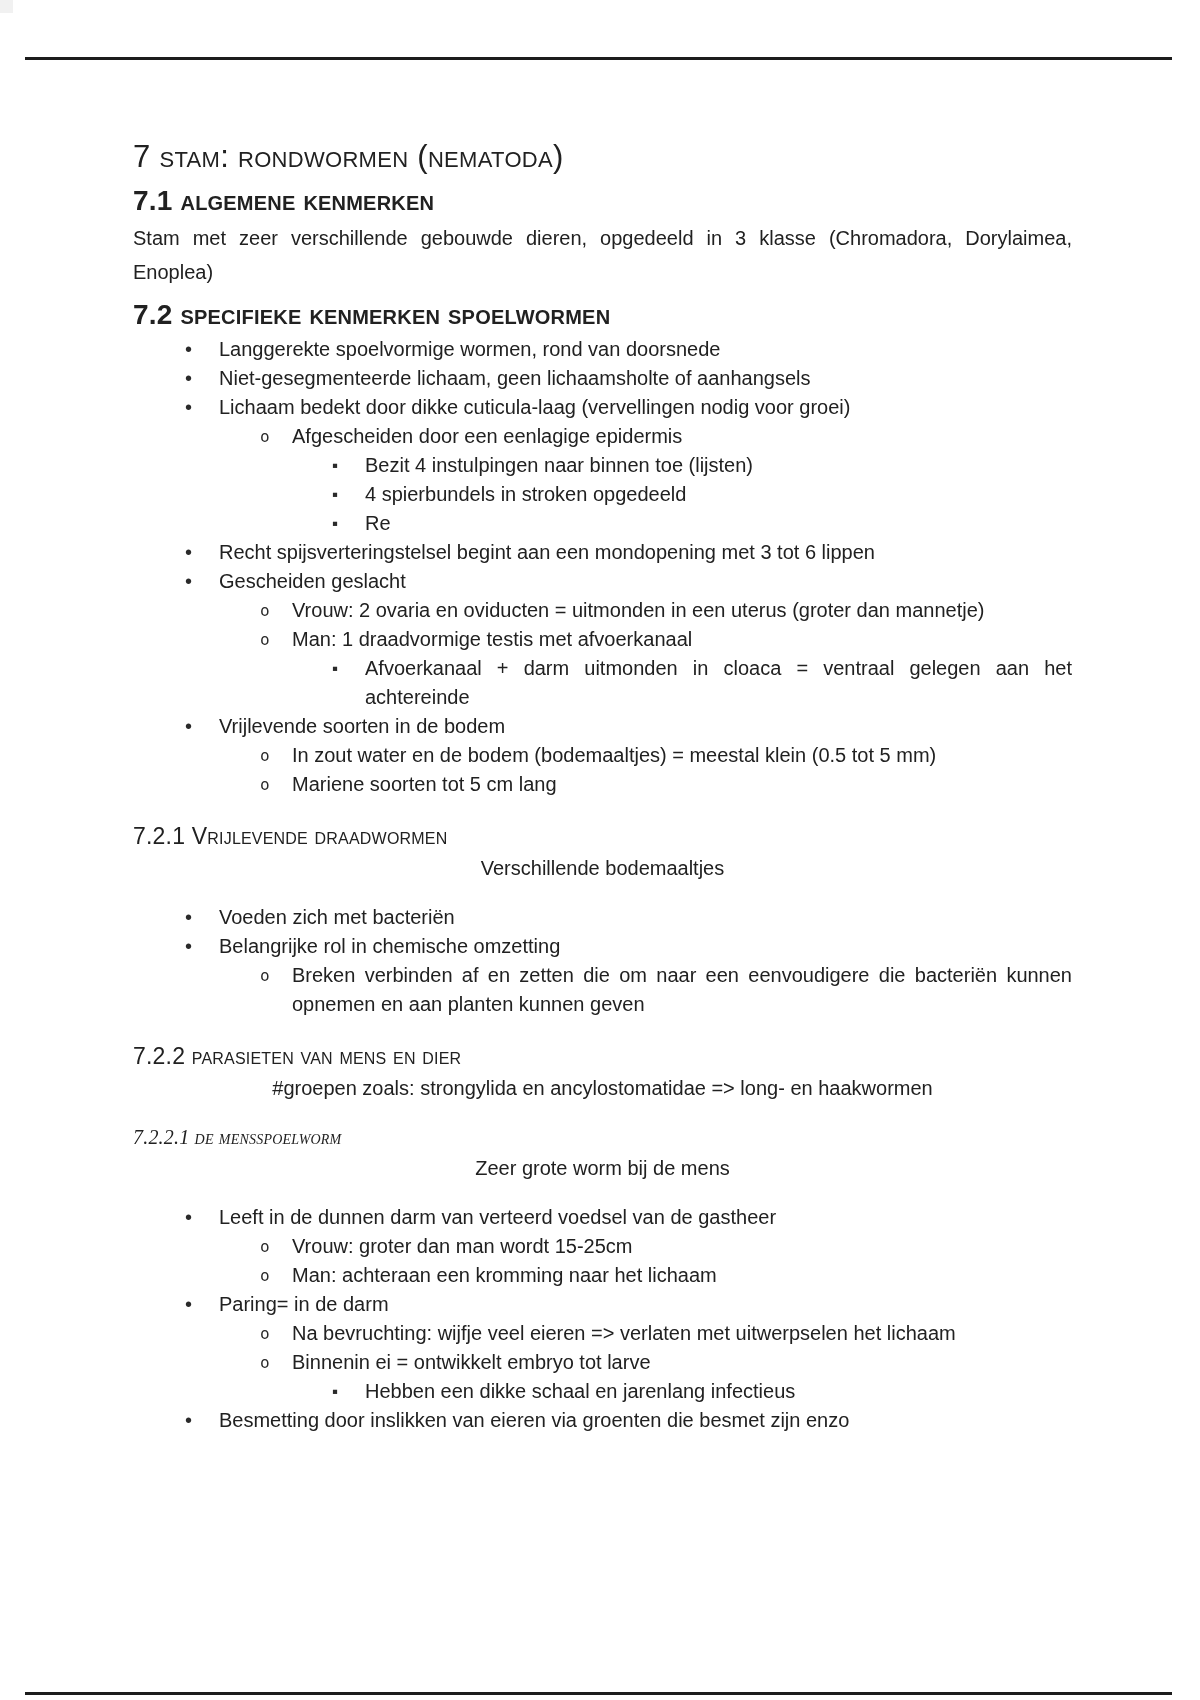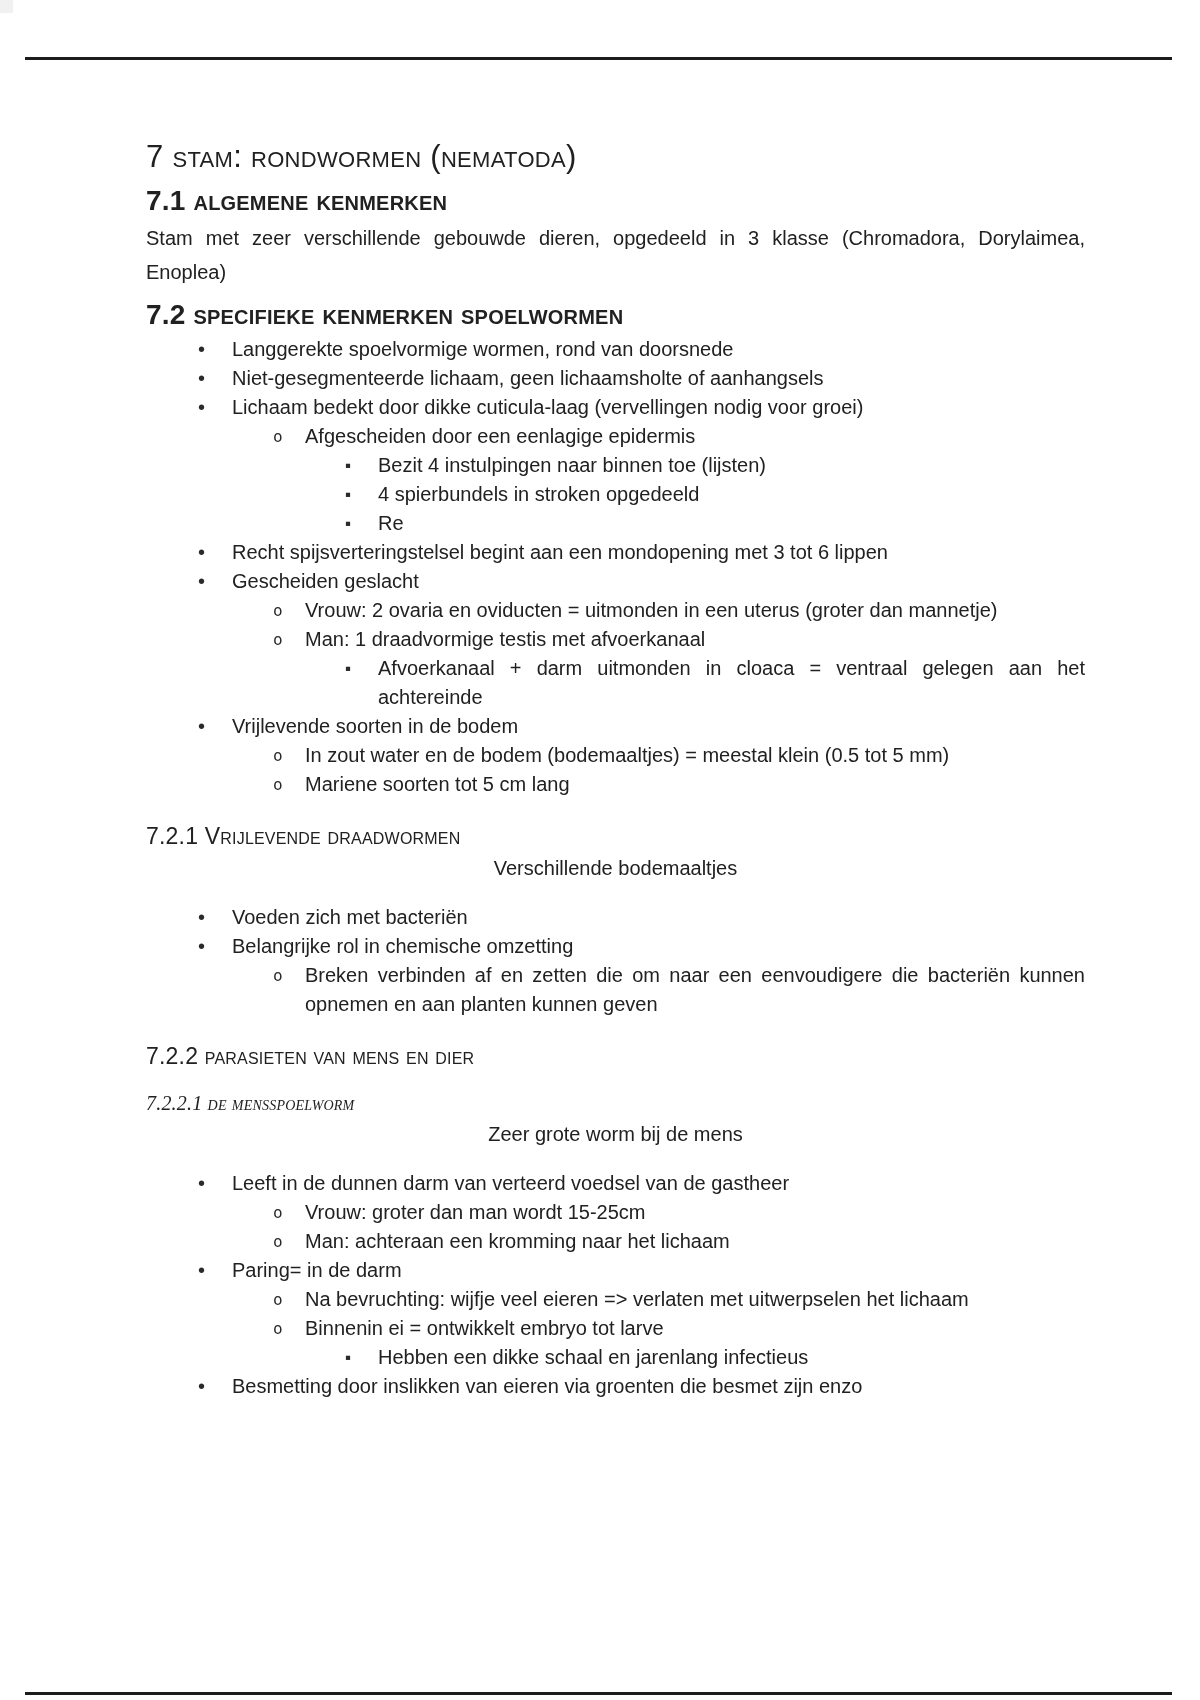--- a/index.html
+++ b/index.html
@@ -17,21 +17,21 @@
     width: 13px; height: 13px; background: #f1f1f1;
   }
   .rule {
     position: absolute; left: 25px; width: 1147px; height: 3px;
     background: #1c1c1c;
   }
   .rule.top { top: 57px; }
   .rule.bottom { top: 1692px; }
   .content {
     position: absolute;
-    left: 146px; top: 139px;
+    left: 133px; top: 139px;
     width: 939px;
   }
   .h1 {
     font-size: 31px; line-height: 36px;
     font-variant: small-caps;
     font-weight: 400;
     letter-spacing: 0.3px;
     margin: 0 0 4px 0;
   }
   .h2 {
@@ -169,20 +169,21 @@
       <span class="mk">•</span>
       <span class="tx">Belangrijke rol in chemische omzetting</span>
     </div>
     <div class="li l2 just">
       <span class="mk">o</span>
       <span class="tx">Breken verbinden af en zetten die om naar een eenvoudigere die bacteriën kunnen opnemen en aan planten kunnen geven</span>
     </div>
   </div>
 
   <div class="h3">7.2.2 parasieten van mens en dier</div>
+  <p class="para single">#groepen zoals: strongylida en ancylostomatidae =&gt; long- en haakwormen</p>
 
   <div class="h4">7.2.2.1 de mensspoelworm</div>
   <p class="para single">Zeer grote worm bij de mens</p>
   <div class="list gap-top">
     <div class="li l1">
       <span class="mk">•</span>
       <span class="tx">Leeft in de dunnen darm van verteerd voedsel van de gastheer</span>
     </div>
     <div class="li l2">
       <span class="mk">o</span>

